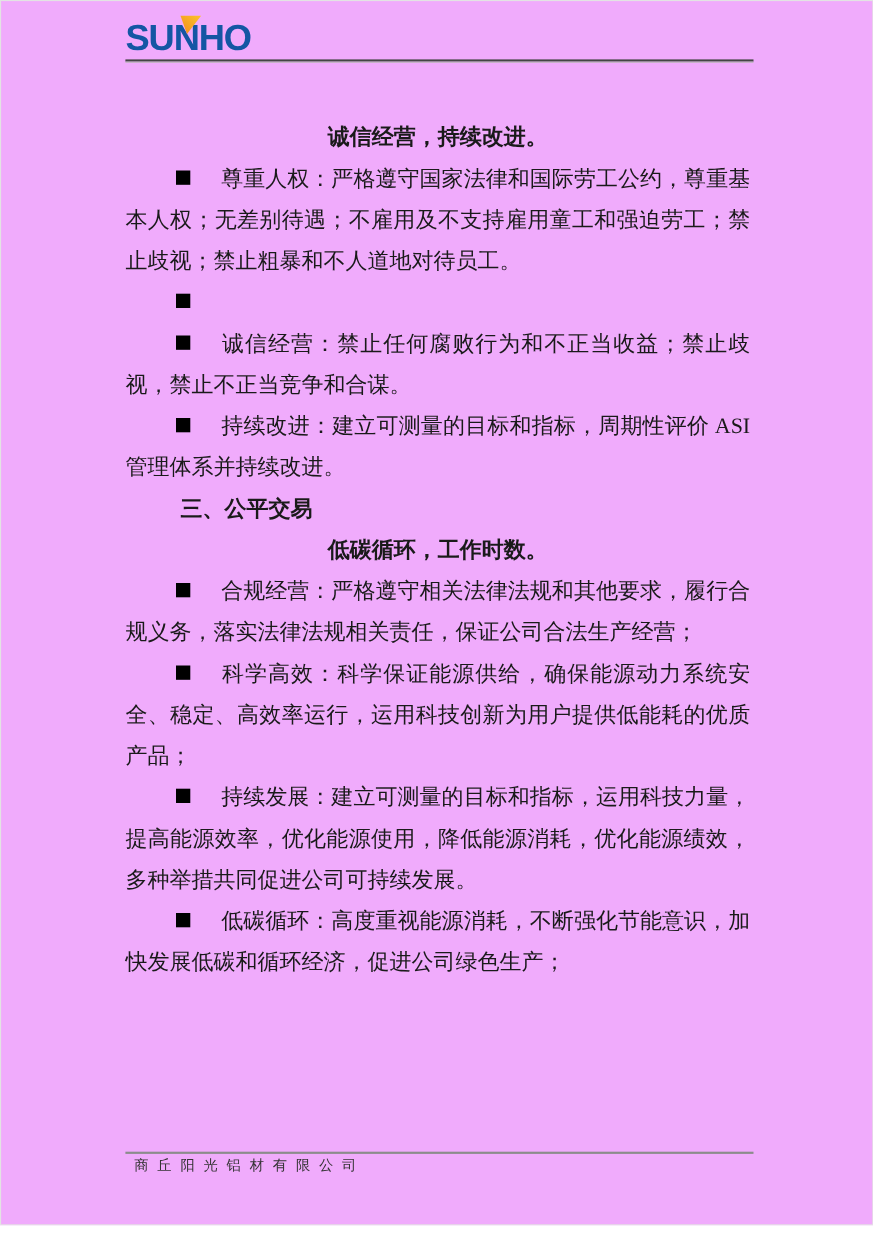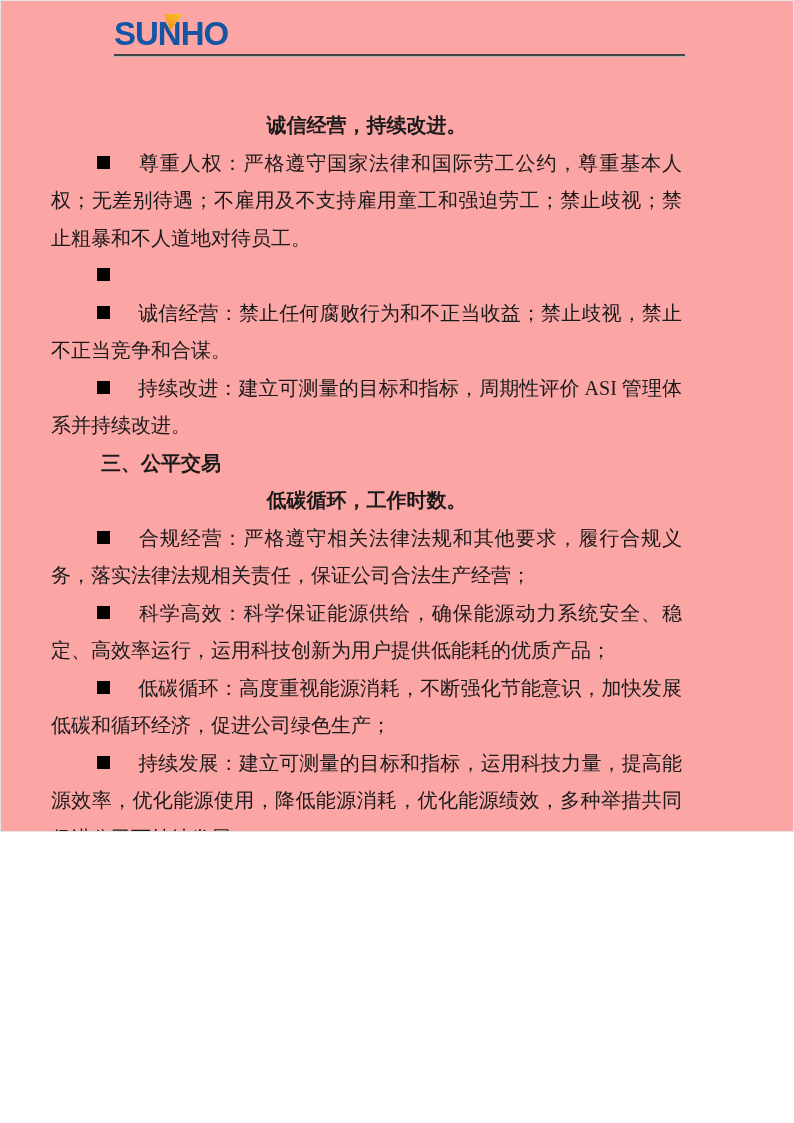--- a/index.html
+++ b/index.html
@@ -1,38 +1,38 @@
 <!DOCTYPE html>
 <html><head>
 <meta charset="utf-8">
 <style>
   html, body { margin: 0; padding: 0; background: #ffffff; }
   .page {
     position: relative;
     width: 794px;
-    height: 832px;
-    background: #fca5a5;
+    height: 1114px;
+    background: #f0abfc;
     box-sizing: border-box;
     border: 1px solid #e3e3e3;
     font-family: "Liberation Serif", serif;
     color: #1a1a1a;
     overflow: hidden;
   }
   
   .header { padding: 13px 108px 0 113px; }
   .logo-wrap { height: 39px; }
   .header-rule {
     height: 0;
     border-top: 2px solid #454545;
     border-bottom: 1px solid #b5b5b5;
     margin-top: 1px;
   }
   
   .content {
-    padding: 50px 111px 0 50px;
+    padding: 50px 111px 0 113px;
     font-size: 20px;
     line-height: 37.5px;
     text-align: justify;
   }
   .content p { margin: 0; }
   .center-bold {
     text-align: center;
     font-weight: bold;
     text-indent: 0;
   }
@@ -95,22 +95,22 @@
   <div class="content" id="content">
       <p class="center-bold">诚信经营，持续改进。</p>
       <p class="bullet-para"><span class="bullet-square"></span><span>尊重人权：严格遵守国家法律和国际劳工公约，尊重基本人权；无差别待遇；不雇用及不支持雇用童工和强迫劳工；禁止歧视；禁止粗暴和不人道地对待员工。</span></p>
       <p class="bullet-para"><span class="bullet-square"></span></p>
       <p class="bullet-para"><span class="bullet-square"></span><span>诚信经营：禁止任何腐败行为和不正当收益；禁止歧视，禁止不正当竞争和合谋。</span></p>
       <p class="bullet-para"><span class="bullet-square"></span><span>持续改进：建立可测量的目标和指标，周期性评价 ASI 管理体系并持续改进。</span></p>
       <p class="heading">三、公平交易</p>
       <p class="center-bold">低碳循环，工作时数。</p>
       <p class="bullet-para"><span class="bullet-square"></span><span>合规经营：严格遵守相关法律法规和其他要求，履行合规义务，落实法律法规相关责任，保证公司合法生产经营；</span></p>
       <p class="bullet-para"><span class="bullet-square"></span><span>科学高效：科学保证能源供给，确保能源动力系统安全、稳定、高效率运行，运用科技创新为用户提供低能耗的优质产品；</span></p>
+      <p class="bullet-para"><span class="bullet-square"></span><span>持续发展：建立可测量的目标和指标，运用科技力量，提高能源效率，优化能源使用，降低能源消耗，优化能源绩效，多种举措共同促进公司可持续发展。</span></p>
       <p class="bullet-para"><span class="bullet-square"></span><span>低碳循环：高度重视能源消耗，不断强化节能意识，加快发展低碳和循环经济，促进公司绿色生产；</span></p>
-      <p class="bullet-para"><span class="bullet-square"></span><span>持续发展：建立可测量的目标和指标，运用科技力量，提高能源效率，优化能源使用，降低能源消耗，优化能源绩效，多种举措共同促进公司可持续发展。</span></p>
     </div>
 
   <div class="footer">
     <div class="footer-rule"></div>
     <div class="footer-text">商丘阳光铝材有限公司</div>
   </div>
 
 </div>
 
 </body></html>

